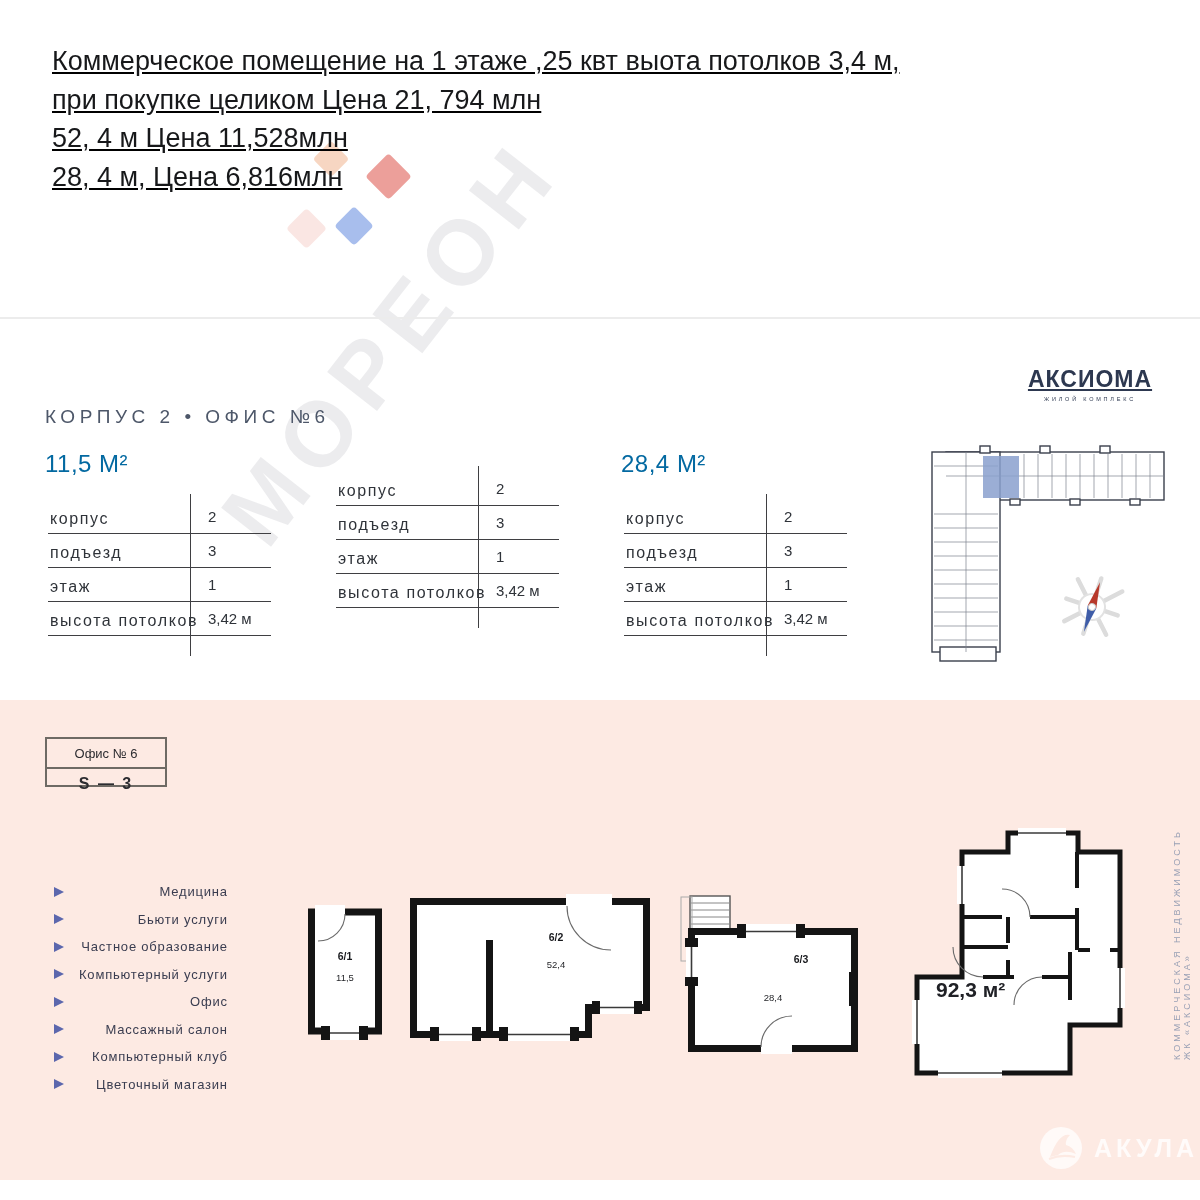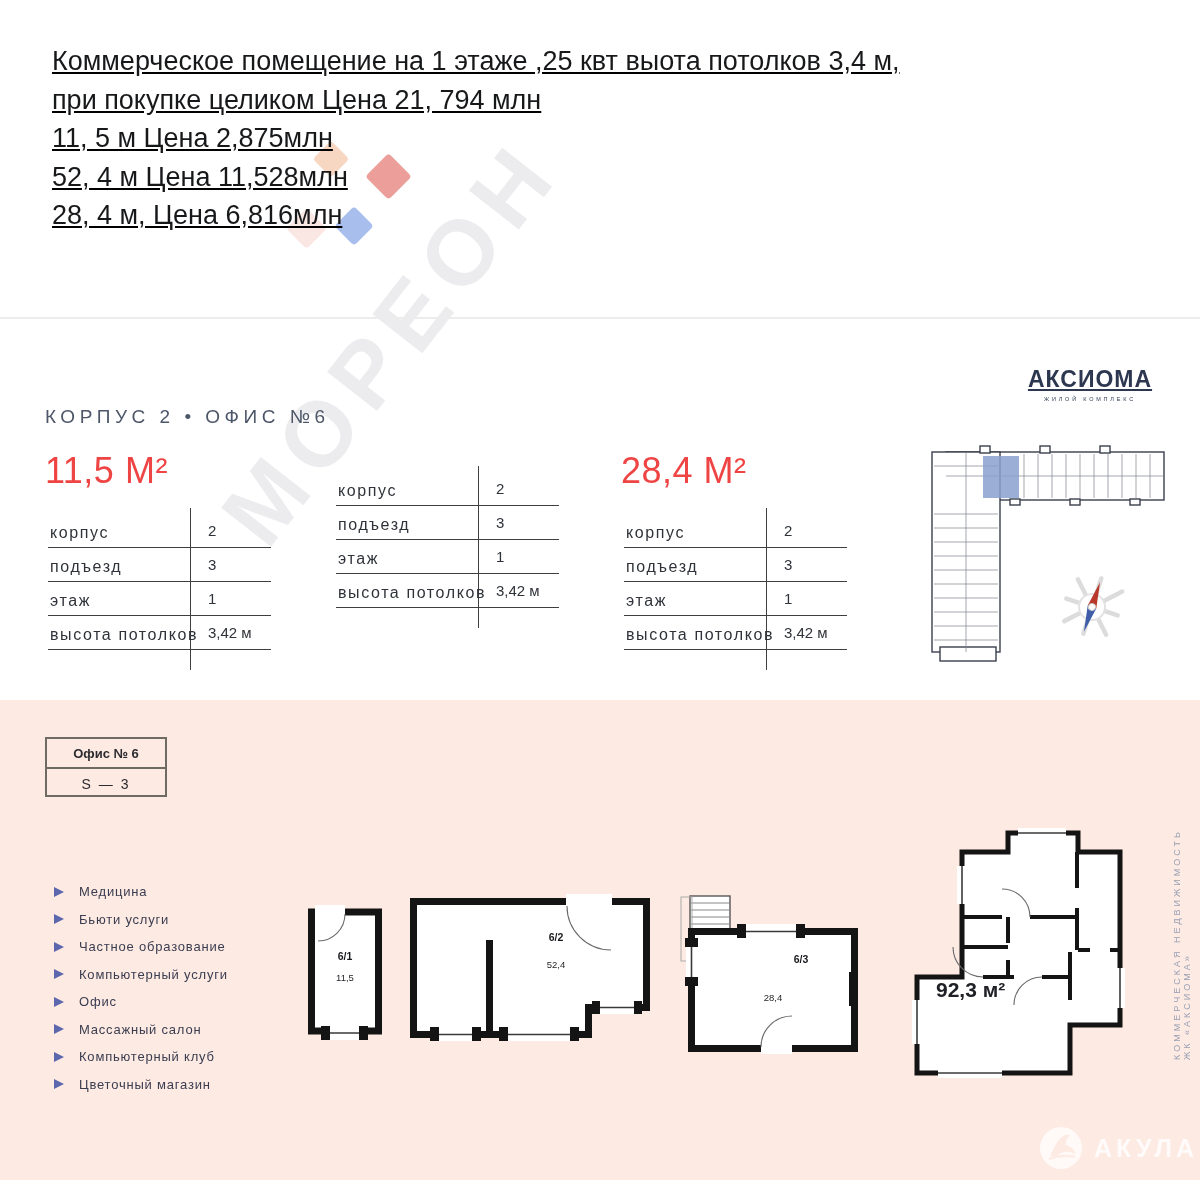--- a/index.html
+++ b/index.html
@@ -23,39 +23,39 @@
   .divider { position:absolute; left:0; top:317px; width:1200px; height:2px; background:#ececec; }
 
   .sec-title { position:absolute; left:45px; top:374px; font-size:19px; letter-spacing:4.5px;
                color:#4d5769; font-weight:500;margin-top:32px; }
   .brand { position:absolute; right:44px; top:366px; width:132px; text-align:center; }
   .brand-name { font-size:23px; font-weight:700; letter-spacing:1px; color:#2d3850;text-decoration:underline; }
   .brand-sub { font-size:5.5px; letter-spacing:2.8px; color:#2d3850; margin-top:3px; }
 
   
   .card { position:absolute; top:450px; width:240px; }
-  .card-title { font-size:36px; font-weight:300; color:#ef4444; letter-spacing:.5px; }
+  .card-title { font-size:24px; font-weight:300; color:#0369a1; letter-spacing:.5px; }
   .spec-table { position:relative; margin-top:22px; margin-left:3px; width:223px; }
   .srow { position:relative; height:34px; border-bottom:1.4px solid #3f3f42; }
   .lbl { position:absolute; left:2px; top:10px; font-size:16px; letter-spacing:1.6px; color:#2f3339; }
   .val { position:absolute; left:160px; top:8px; font-size:15px; color:#2f3339; }
   .vline { position:absolute; left:142px; top:-6px; height:162px; width:1.4px; background:#3f3f42; }
 
   .siteplan { position:absolute; left:920px; top:442px; }
 
   
   .pink { position:absolute; left:0; top:700px; width:1200px; height:480px; background:#fdeae3; }
   .plans { position:absolute; left:0; top:0; }
   .office-box { position:absolute; left:45px; top:37px; width:122px; border:2px solid #6e6a64; }
   .ob-row1 { height:30px; line-height:30px; text-align:center; border-bottom:2px solid #6e6a64;
-             font-size:13px; font-weight:700; color:#2c2c30; }
-  .ob-row2 { height:26px; line-height:30px; text-align:center; font-size:14px; font-weight:400;
+             font-size:13px; font-weight:400; color:#2c2c30; }
+  .ob-row2 { height:16px; line-height:30px; text-align:center; font-size:16px; font-weight:700;
              letter-spacing:2px; color:#2c2c30; }
   .cats { position:absolute; left:54px; top:178px; list-style:none; }
-  .cats li { height:27.5px; display:flex; align-items:center; }
+  .cats li { height:27.5px; display:flex; align-items:center;justify-content:space-between; }
   .tri { width:0; height:0; border-left:10px solid #5c67ad; border-top:5.5px solid transparent;
          border-bottom:5.5px solid transparent; margin-right:15px; }
   .cat-label { font-size:13px; letter-spacing:.8px; color:#3a3d50; }
   .side-text { position:absolute; right:8px; top:50%; transform:translateY(-50%) rotate(180deg);
                writing-mode:vertical-rl; font-size:9px; letter-spacing:3px; color:#99a0b5; }
   .akula { position:absolute; left:1038px; top:425px; display:flex; align-items:center; gap:10px; }
   .akula-text { font-size:25px; font-weight:700; letter-spacing:4px; color:rgba(255,255,255,0.8); }
 
   
   .wall7  { fill:#fff; stroke:#141414; stroke-width:7; }
@@ -80,21 +80,20 @@
 
   <span class="wm-text">МОРЕОН</span>
   <span class="d d1"></span>
   <span class="d d2"></span>
   <span class="d d3"></span>
   <span class="d d4"></span>
 
   <div class="desc">
     <p>Коммерческое помещение на 1 этаже ,25 квт выота потолков 3,4 м,</p>
     <p>при покупке целиком Цена 21, 794 млн</p>
-    <p>11, 5 м Цена 2,875млн</p>
     <p>52, 4 м Цена 11,528млн</p>
     <p>28, 4 м, Цена 6,816млн</p>
   </div>
 
   <div class="divider"></div>
 
   <div class="sec-title">КОРПУС 2 • ОФИС №6</div>
 
   <div class="brand">
     <div class="brand-name">АКСИОМА</div>

